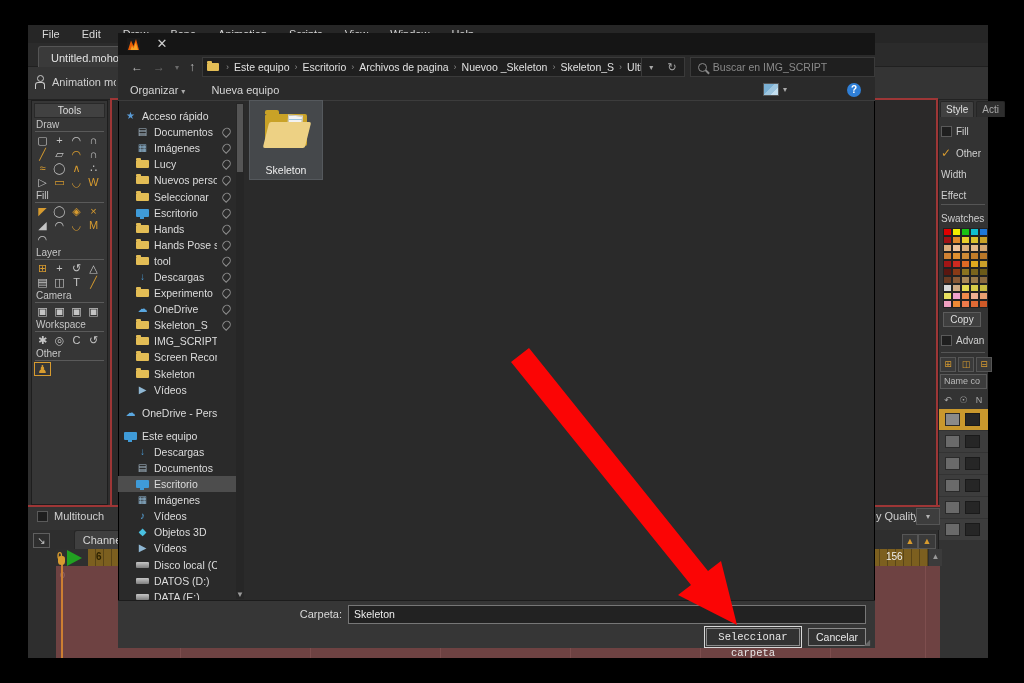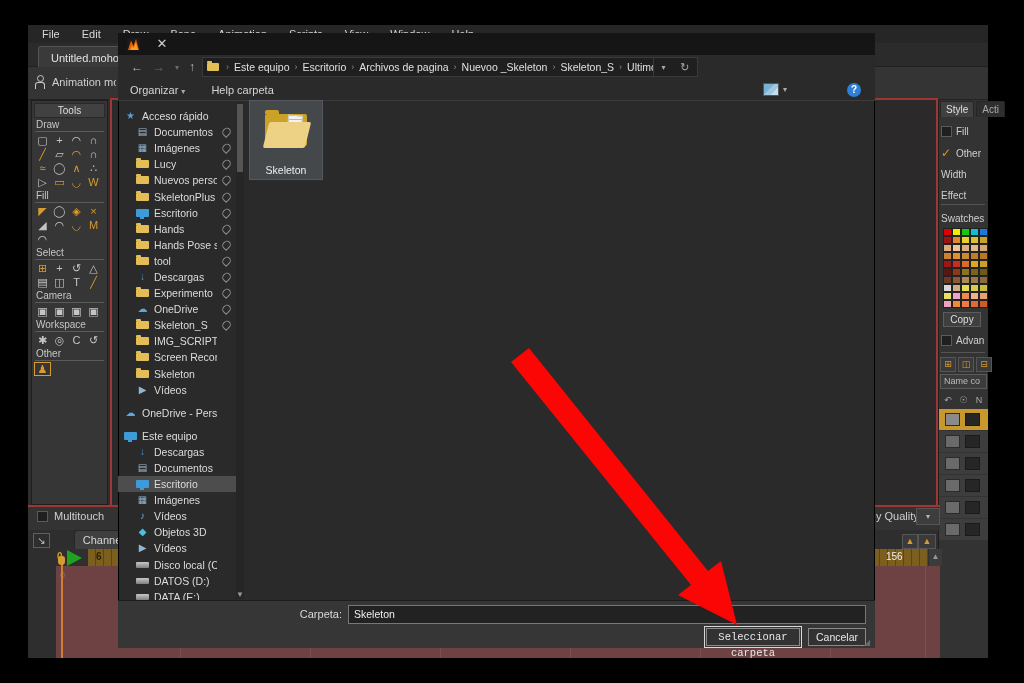--- a/index.html
+++ b/index.html
@@ -184,21 +184,21 @@
           <span class="ticon" style="color: rgb(215, 155, 47);">◈</span>
           <span class="ticon" style="color: rgb(215, 155, 47);">×</span>
           <span class="ticon" style="color: rgb(196, 196, 196);">◢</span>
           <span class="ticon" style="color: rgb(196, 196, 196);">◠</span>
           <span class="ticon" style="color: rgb(215, 155, 47);">◡</span>
           <span class="ticon" style="color: rgb(215, 155, 47);">M</span>
           <span class="ticon" style="color: rgb(196, 196, 196);">◠</span>
         </div>
     </div>
     <div class="tsec">
-      <div class="tsec-label">Select</div>
+      <div class="tsec-label">Layer</div>
       <div class="tgrid">
 
       <span class="ticon" style="color: rgb(215, 155, 47);">⊞</span>
           <span class="ticon" style="color: rgb(196, 196, 196);">+</span>
           <span class="ticon" style="color: rgb(196, 196, 196);">↺</span>
           <span class="ticon" style="color: rgb(196, 196, 196);">△</span>
           <span class="ticon" style="color: rgb(196, 196, 196);">▤</span>
           <span class="ticon" style="color: rgb(196, 196, 196);">◫</span>
           <span class="ticon" style="color: rgb(196, 196, 196);">T</span>
           <span class="ticon" style="color: rgb(215, 155, 47);">╱</span>
@@ -430,24 +430,28 @@
           <span class="crumb">
             <span class="seg">Ultimo_de ultimo</span>
 
           </span>
         </span>
     </div>
     <div class="crumbtools">
       <span style="font-size:8px;">▾</span>
       <span>↻</span>
     </div>
+    <div class="searchbox">
+      <span class="mag"></span>
+      <span>Buscar en IMG_SCRIPT</span>
+    </div>
   </div>
   <div class="abs dtoolbar">
     <span><span>Organizar</span> <span style="font-size:8px;color:#aaa;">▾</span></span>
-    <span>Help carpeta</span>
+    <span>Nueva equipo</span>
     <span style="flex:1;"></span>
     <span style="display:flex;align-items:center;gap:4px;margin-right:34px;">
       <span class="viewic"></span>
       <span style="font-size:8px;color:#aaa;">▾</span>
     </span>
     <span class="helpc" style="margin-right:14px;">?</span>
   </div>
 
   <div class="abs sidebar">
 
@@ -471,21 +475,21 @@
         <span class="lab">Lucy</span>
         <span class="pin"></span>
       </div>
       <div class="sbrow" style="padding-left: 18px;">
         <span class="sb-ic fold"></span>
         <span class="lab">Nuevos personajesr</span>
         <span class="pin"></span>
       </div>
       <div class="sbrow" style="padding-left: 18px;">
         <span class="sb-ic fold"></span>
-        <span class="lab">SkeletonPlus</span>
+        <span class="lab">Seleccionar</span>
         <span class="pin"></span>
       </div>
       <div class="sbrow" style="padding-left: 18px;">
         <span class="sb-ic mon"></span>
         <span class="lab">Escritorio</span>
         <span class="pin"></span>
       </div>
       <div class="sbrow" style="padding-left: 18px;">
         <span class="sb-ic fold"></span>
         <span class="lab">Hands</span>

